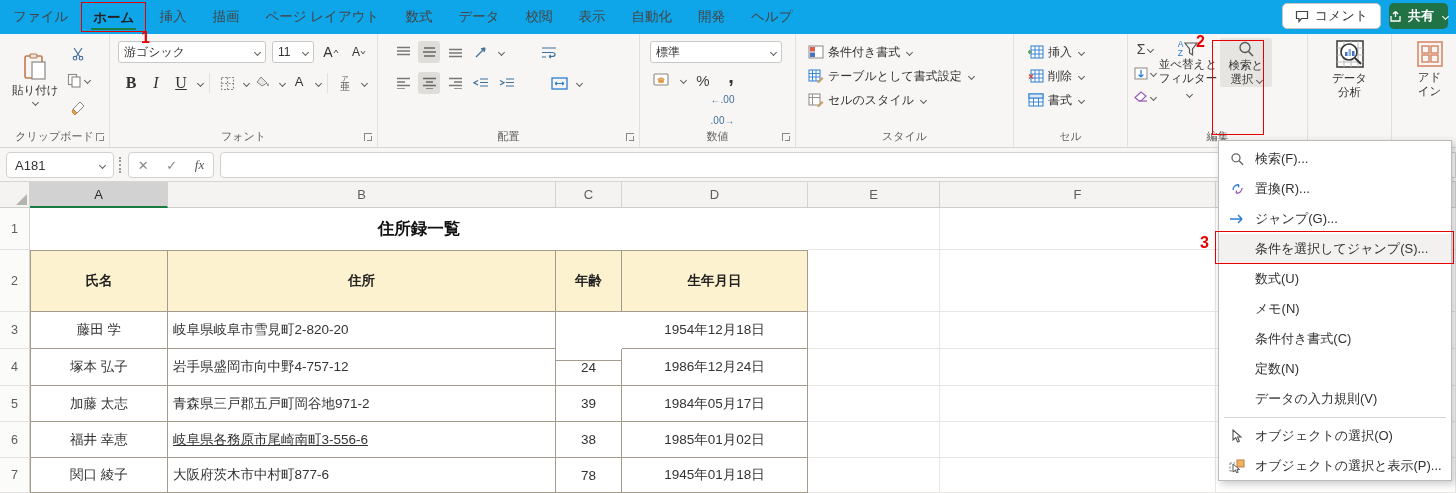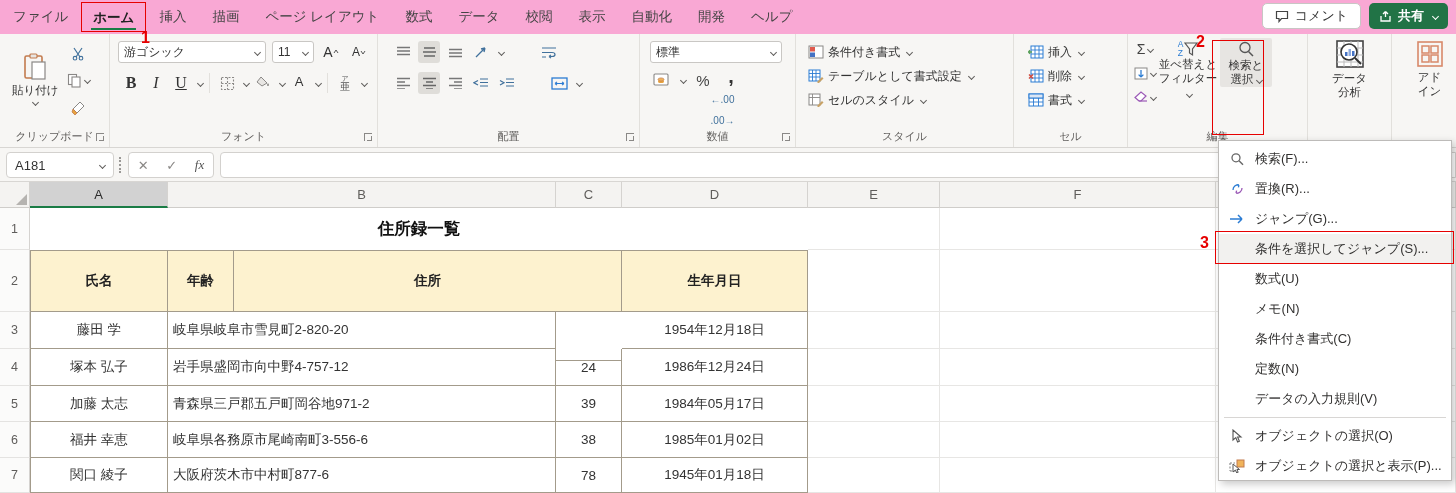--- a/index.html
+++ b/index.html
@@ -2,27 +2,27 @@
 <html><head>
 <meta charset="utf-8">
 <style>
   * { box-sizing: border-box; margin: 0; padding: 0; }
   html,body { background:#fff; }
   #app {
     position: relative; width: 1456px; height: 493px; overflow: hidden;
     font-family: "Liberation Sans", sans-serif; background:#fff; color:#333;
   }
   
-  .tabbar { position:absolute; top:0; left:0; right:0; height:34px; background:#f9a8d4; display:flex; align-items:center; }
+  .tabbar { position:absolute; top:0; left:0; right:0; height:34px; background:#0ea5e9; display:flex; align-items:center; }
   .tab { padding:0 13px; font-size:13.5px; color:#444; height:30px; line-height:30px; position:relative; white-space:nowrap; }
   .tab.sel { font-weight:bold; color:#222; border:1.5px solid #e60000; padding:0 11px; }
   .tab.sel::after { content:""; position:absolute; left:9px; right:9px; bottom:1px; height:2.5px; background:#1a7c45; }
   .topright { position:absolute; right:8px; top:3px; display:flex; gap:8px; align-items:center; }
   .btn-comment { display:flex; align-items:center; gap:6px; border:1px solid #c8c6c4; background:#fff; border-radius:5px; height:26px; padding:0 12px; font-size:13px; color:#333; }
-  .btn-share { display:flex; align-items:center; gap:6px; background:#217346; color:#fff; border-radius:5px; height:26px; padding:0 10px; font-size:13px; font-weight:bold; }
+  .btn-share { display:flex; align-items:center; gap:6px; background:#217346; color:#fff; border-radius:5px; height:26px; padding:0 0; font-size:13px; font-weight:bold; }
   .btn-share .chv { border-color:#fff; }
   
   .ribbon { position:absolute; top:34px; left:0; right:0; height:114px; background:#f7f6f4; border-bottom:1px solid #d8d6d3; display:flex; }
   .rgroup { position:relative; height:100%; border-right:1px solid #e2e0dc; flex:none; }
   .glabel { position:absolute; bottom:3px; left:0; right:0; text-align:center; font-size:11px; color:#605e5c; white-space:nowrap; }
   .launcher { position:absolute; bottom:6px; right:5px; width:8px; height:8px; border-top:1px solid #8a8886; border-left:1px solid #8a8886; }
   .launcher::after { content:""; position:absolute; right:0px; bottom:0px; width:4px; height:4px; border-right:1.2px solid #8a8886; border-bottom:1.2px solid #8a8886; }
   .chv { display:inline-block; width:5px; height:5px; border-right:1.2px solid #605e5c; border-bottom:1.2px solid #605e5c; transform:rotate(45deg); margin-left:3px; flex:none; }
   .icbox { display:flex; align-items:center; justify-content:center; min-width:22px; height:22px; border-radius:3px; }
   .icbox.on { background:#dfddd9; }
@@ -484,22 +484,22 @@
       <div class="rh">1</div>
       <div class="cell titlecell" style="width:778px;">住所録一覧</div>
       <div class="cell plain" style="width:132px;"></div>
       <div class="cell plain" style="width:276px;"></div>
       <div class="cell plain" style="flex:1;"></div>
     </div>
 
     <div class="srow" style="height:62px;">
       <div class="rh">2</div>
       <div class="cell tcell first hdr" style="width:138px;">氏名</div>
+      <div class="cell tcell hdr" style="width:388px;">住所</div>
       <div class="cell tcell hdr" style="width:66px;">年齢</div>
-      <div class="cell tcell hdr" style="width:388px;">住所</div>
       <div class="cell tcell hdr" style="width:186px;">生年月日</div>
       <div class="cell plain" style="width:132px;"></div>
       <div class="cell plain" style="width:276px;"></div>
       <div class="cell plain" style="flex:1;"></div>
     </div>
 
     <div class="srow" style="height:37px;">
       <div class="rh">3</div>
       <div class="cell tcell first" style="width:138px;">藤田 学</div>
       <div class="cell tcell addr" style="width:388px;">岐阜県岐阜市雪見町2-820-20</div>
@@ -525,21 +525,21 @@
       <div class="cell tcell addr" style="width:388px;">青森県三戸郡五戸町岡谷地971-2</div>
       <div class="cell tcell" style="width:66px;">39</div>
       <div class="cell tcell" style="width:186px;">1984年05月17日</div>
       <div class="cell plain" style="width:132px;"></div>
       <div class="cell plain" style="width:276px;"></div>
       <div class="cell plain" style="flex:1;"></div>
     </div>
     <div class="srow" style="height:36px;">
       <div class="rh">6</div>
       <div class="cell tcell first" style="width:138px;">福井 幸恵</div>
-      <div class="cell tcell addr" style="width:388px;">岐阜県各務原市尾崎南町3-556-6</div>
+      <div class="cell tcell addr" style="width:388px;text-decoration:underline;">岐阜県各務原市尾崎南町3-556-6</div>
       <div class="cell tcell" style="width:66px;">38</div>
       <div class="cell tcell" style="width:186px;">1985年01月02日</div>
       <div class="cell plain" style="width:132px;"></div>
       <div class="cell plain" style="width:276px;"></div>
       <div class="cell plain" style="flex:1;"></div>
     </div>
     <div class="srow" style="height:35px;">
       <div class="rh">7</div>
       <div class="cell tcell first" style="width:138px;">関口 綾子</div>
       <div class="cell tcell addr" style="width:388px;">大阪府茨木市中村町877-6</div>

